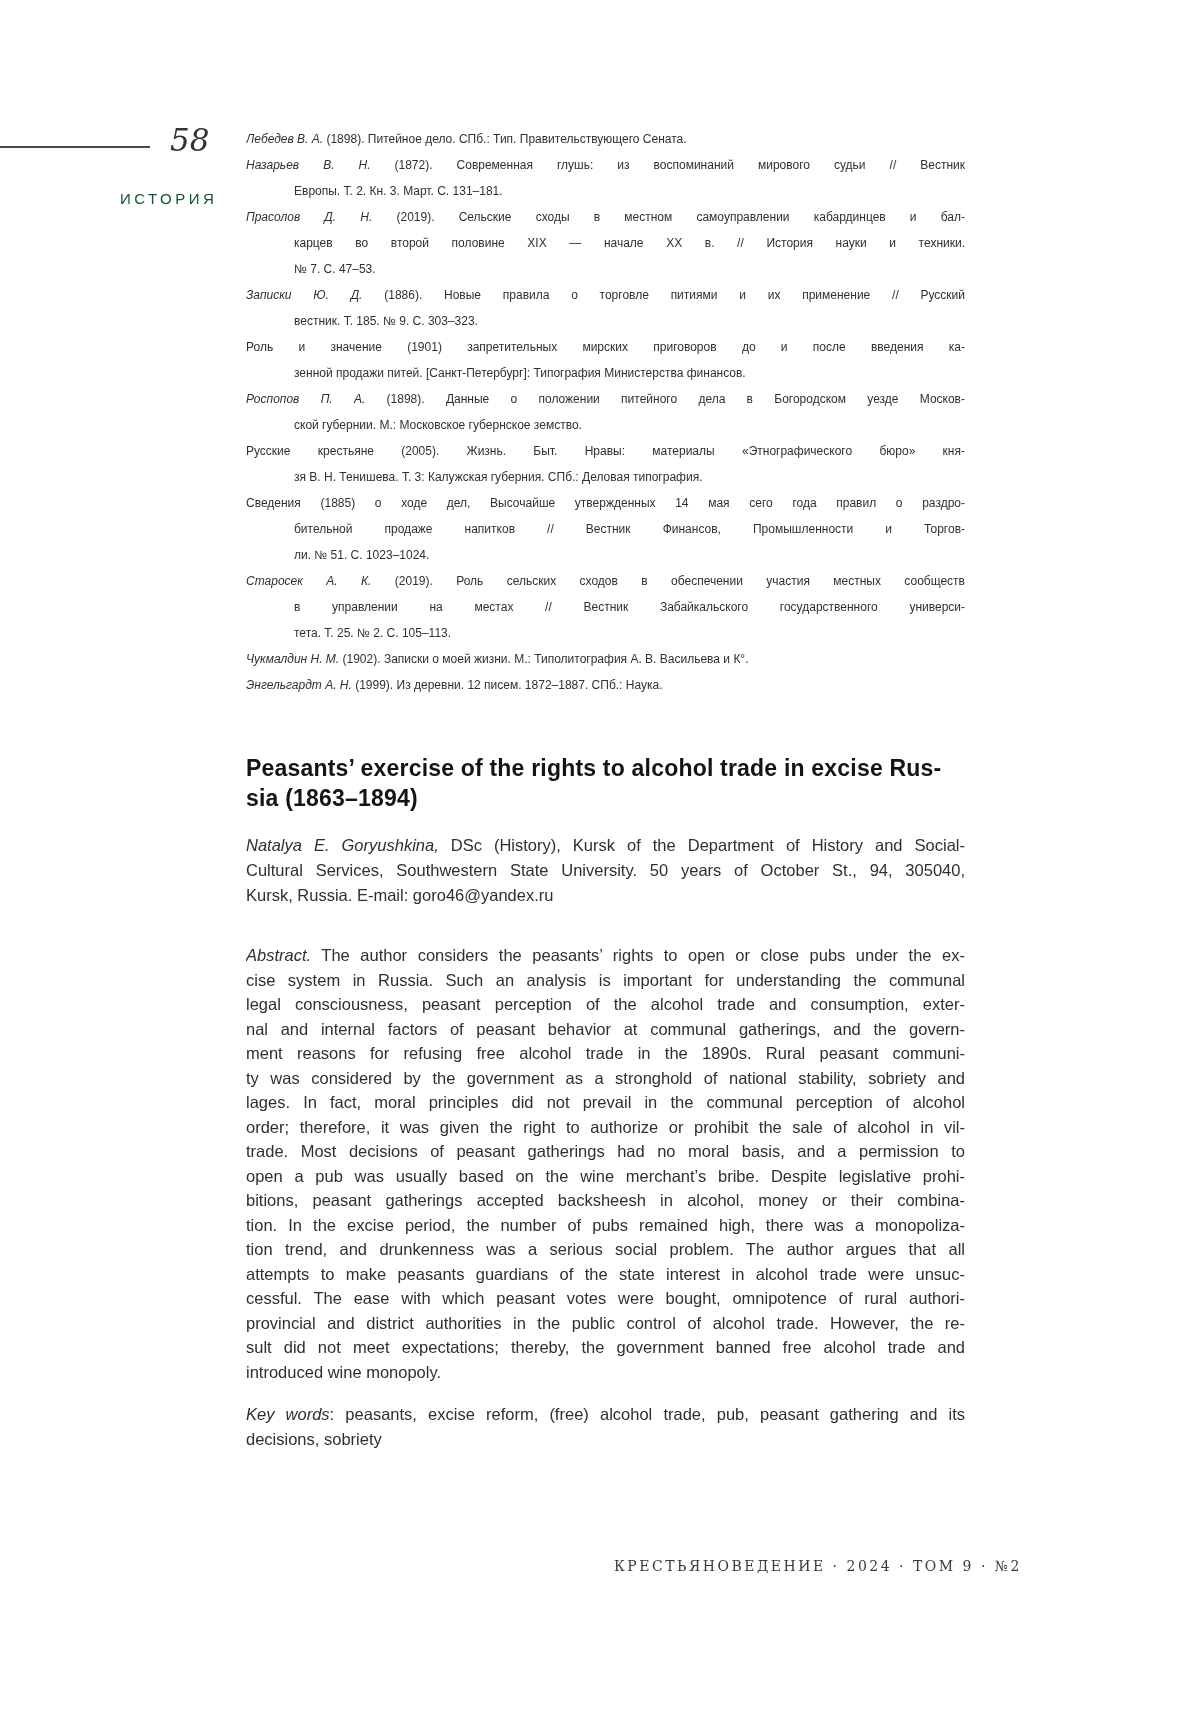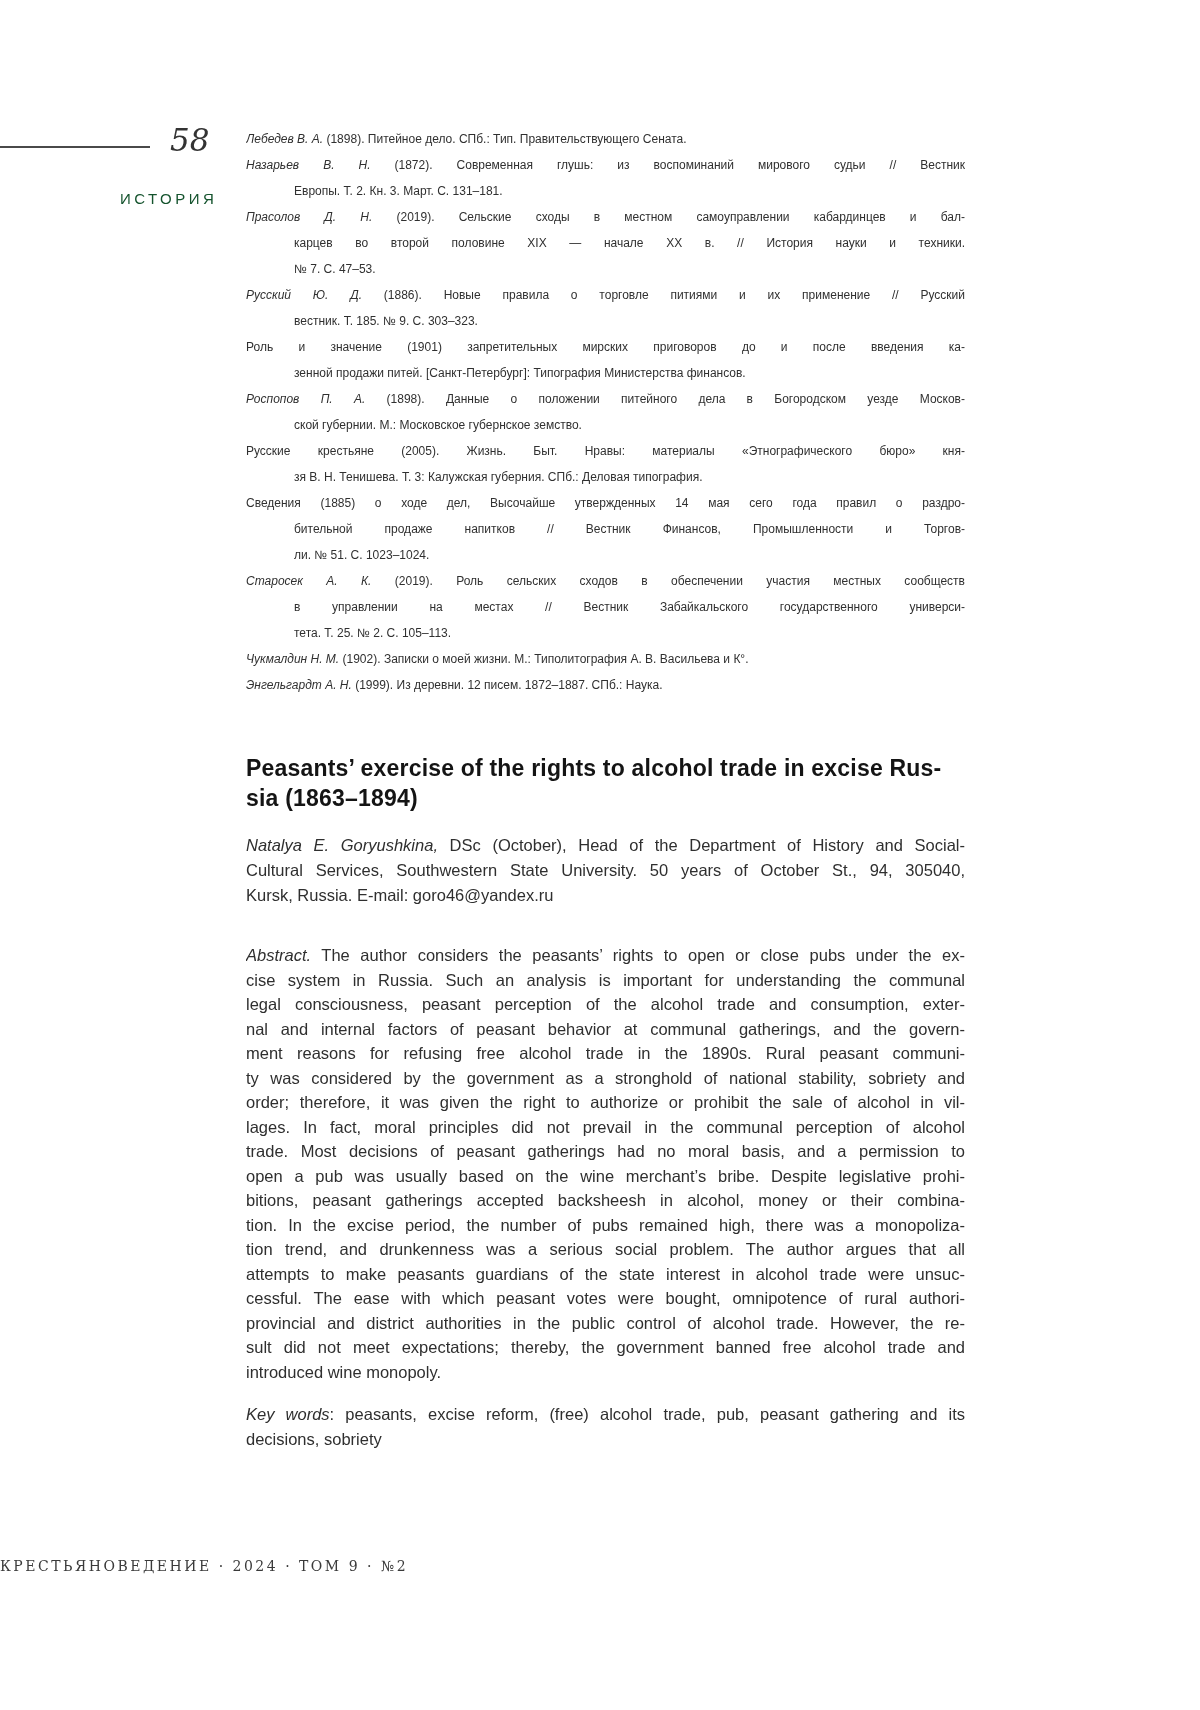--- a/index.html
+++ b/index.html
@@ -50,20 +50,21 @@
   .abstract .line { height: 24.5px; line-height: 24.5px; }
   .ital { font-style: italic; }
 
   
   .keywords { margin-top: 18px; font-size: 16.5px; }
   .keywords .line { height: 24.5px; line-height: 24.5px; }
 
   
   .footer {
     position: absolute; left: 0; top: 1558px; width: 1022px;
+    text-align: right;
     font-family: "DejaVu Serif", serif;
     font-size: 14px; letter-spacing: 2.5px; color: #3a3a3a;
   }
 </style>
 </head>
 <body>
 
 <div class="page">
 
   <div class="margin-rule"></div>
@@ -83,21 +84,21 @@
         <div class="line cont">Европы. Т. 2. Кн. 3. Март. С. 131–181.</div>
       </div>
 
       <div>
         <div class="line just"><span class="au">Прасолов Д. Н.</span><span> (2019). Сельские сходы в местном самоуправлении кабардинцев и бал-</span></div>
         <div class="line cont just">карцев во второй половине XIX — начале XX в. // История науки и техники.</div>
         <div class="line cont">№ 7. С. 47–53.</div>
       </div>
 
       <div>
-        <div class="line just"><span class="au">Русский Ю. Д.</span><span> (1886). Новые правила о торговле питиями и их применение // Русский</span></div>
+        <div class="line just"><span class="au">Записки Ю. Д.</span><span> (1886). Новые правила о торговле питиями и их применение // Русский</span></div>
         <div class="line cont">вестник. Т. 185. № 9. С. 303–323.</div>
       </div>
 
       <div>
         <div class="line just"><span class="au"></span><span>Роль и значение (1901) запретительных мирских приговоров до и после введения ка-</span></div>
         <div class="line cont">зенной продажи питей. [Санкт-Петербург]: Типография Министерства финансов.</div>
       </div>
 
       <div>
         <div class="line just"><span class="au">Роспопов П. А.</span><span> (1898). Данные о положении питейного дела в Богородском уезде Москов-</span></div>
@@ -130,34 +131,34 @@
       </div>
 
     </div>
 
     <div class="title">
       <div class="line">Peasants’ exercise of the rights to alcohol trade in excise Rus-</div>
       <div class="line">sia (1863–1894)</div>
     </div>
 
     <div class="author">
-      <div class="line just"><span class="ital">Natalya E. Goryushkina,</span><span> DSc (October), Head of the Department of History and Social-</span></div>
+      <div class="line just"><span class="ital">Natalya E. Goryushkina,</span><span> DSc (History), Kursk of the Department of History and Social-</span></div>
       <div class="line just">Cultural Services, Southwestern State University. 50 years of October St., 94, 305040,</div>
       <div class="line">Kursk, Russia. E-mail: goro46@yandex.ru</div>
     </div>
 
     <div class="abstract">
       <div class="line just"><span class="ital">Abstract.</span><span> The author considers the peasants’ rights to open or close pubs under the ex-</span></div>
       <div class="line just">cise system in Russia. Such an analysis is important for understanding the communal</div>
       <div class="line just">legal consciousness, peasant perception of the alcohol trade and consumption, exter-</div>
       <div class="line just">nal and internal factors of peasant behavior at communal gatherings, and the govern-</div>
       <div class="line just">ment reasons for refusing free alcohol trade in the 1890s. Rural peasant communi-</div>
       <div class="line just">ty was considered by the government as a stronghold of national stability, sobriety and</div>
+      <div class="line just">lages. In fact, moral principles did not prevail in the communal perception of alcohol</div>
       <div class="line just">order; therefore, it was given the right to authorize or prohibit the sale of alcohol in vil-</div>
-      <div class="line just">lages. In fact, moral principles did not prevail in the communal perception of alcohol</div>
       <div class="line just">trade. Most decisions of peasant gatherings had no moral basis, and a permission to</div>
       <div class="line just">open a pub was usually based on the wine merchant’s bribe. Despite legislative prohi-</div>
       <div class="line just">bitions, peasant gatherings accepted backsheesh in alcohol, money or their combina-</div>
       <div class="line just">tion. In the excise period, the number of pubs remained high, there was a monopoliza-</div>
       <div class="line just">tion trend, and drunkenness was a serious social problem. The author argues that all</div>
       <div class="line just">attempts to make peasants guardians of the state interest in alcohol trade were unsuc-</div>
       <div class="line just">cessful. The ease with which peasant votes were bought, omnipotence of rural authori-</div>
       <div class="line just">provincial and district authorities in the public control of alcohol trade. However, the re-</div>
       <div class="line just">sult did not meet expectations; thereby, the government banned free alcohol trade and</div>
       <div class="line">introduced wine monopoly.</div>

